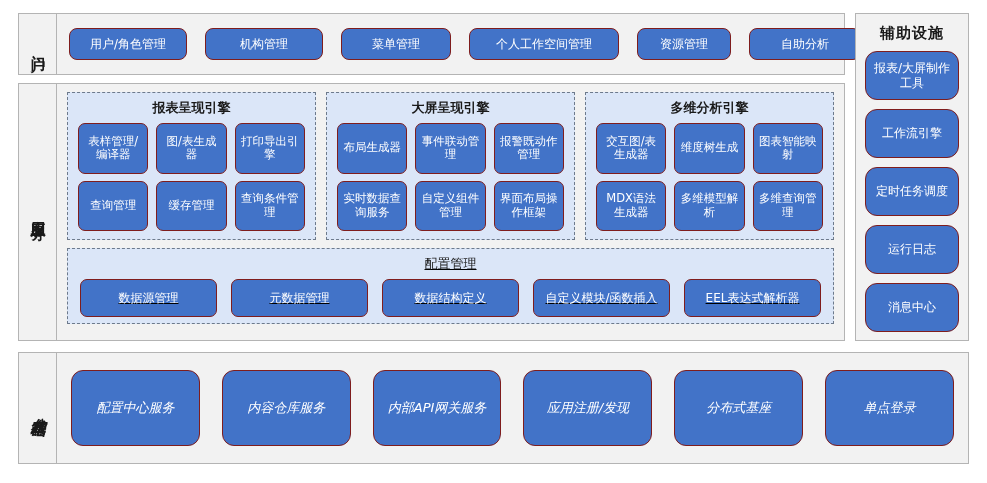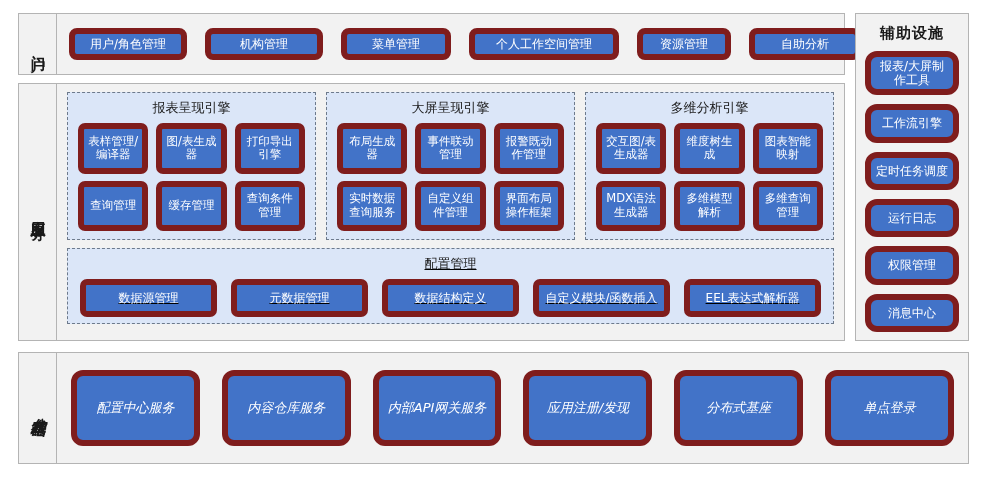--- a/index.html
+++ b/index.html
@@ -34,21 +34,21 @@
   .side-label.two-col{letter-spacing:1px;}
   .section-body{
     position:absolute;
     left:38px;right:0;top:0;bottom:0;
     box-sizing:border-box;
   }
 
   
   .btn{
     background:#4273c8;
-    border:6px solid #7f1d1d;
+    border:1px solid #7f1d1d;
     border-radius:7px;
     color:#ffffff;
     display:flex;align-items:center;justify-content:center;
     text-align:center;
     line-height:1.18;
     box-sizing:border-box;
     font-size:12px;
     padding:2px 4px;
   }
 
@@ -72,21 +72,21 @@
   .engine{
     flex:1 1 0;
     background:#dbe6f8;
     border:1px dashed #6d7a8c;
     box-sizing:border-box;
     padding:6px 10px 8px 10px;
     display:flex;flex-direction:column;
   }
   .engine-title{
     text-align:center;font-size:13px;color:#1a1a1a;
-    margin-bottom:6px;font-weight:normal;
+    margin-bottom:6px;font-weight:bold;
   }
   .engine-grid{
     flex:1 1 auto;
     display:grid;
     grid-template-columns:repeat(3,1fr);
     grid-auto-rows:1fr;
     gap:7px 8px;
   }
   .engine-grid .btn{font-size:11.5px;}
 
@@ -210,21 +210,20 @@
   </div>
 
   <div class="section" id="aux-section">
     <div class="aux-body">
       <div class="aux-title">辅助设施</div>
       <div class="aux-list">
         <div class="btn">报表/大屏制作工具</div>
         <div class="btn">工作流引擎</div>
         <div class="btn">定时任务调度</div>
         <div class="btn">运行日志</div>
-        <div class="btn">权限管理</div>
         <div class="btn">消息中心</div>
       </div>
     </div>
   </div>
 
   <div class="section" id="base-section">
     <div class="side-label two-col">分布式基础</div>
     <div class="section-body">
       <div class="base-row">
         <div class="btn">配置中心服务</div>

